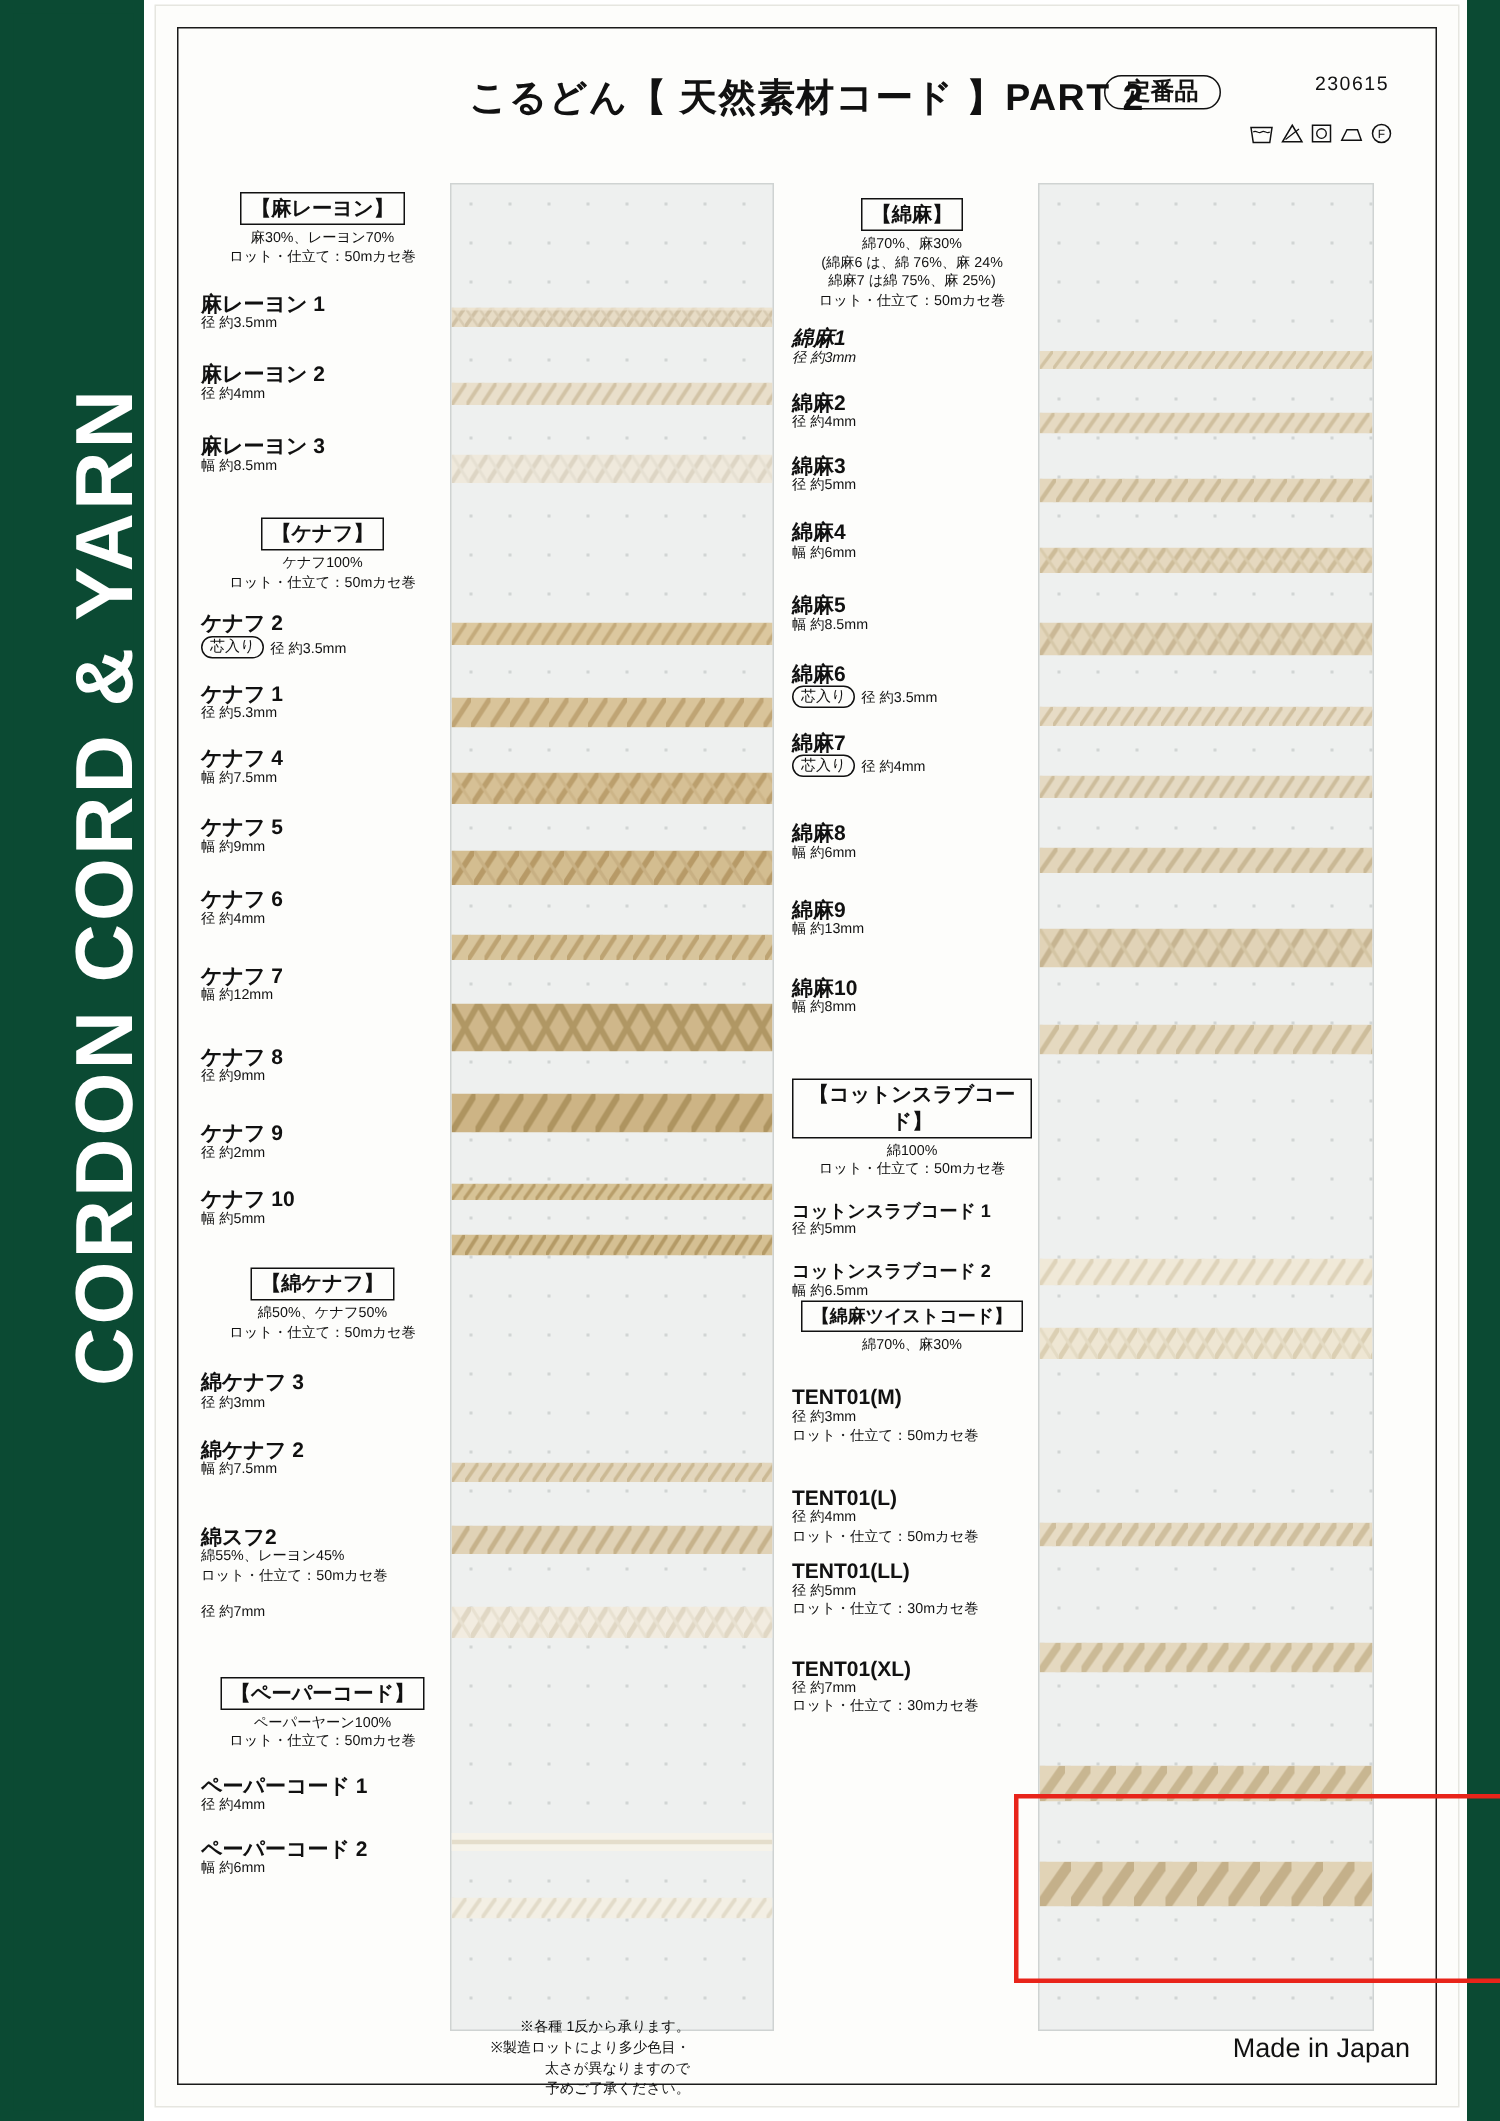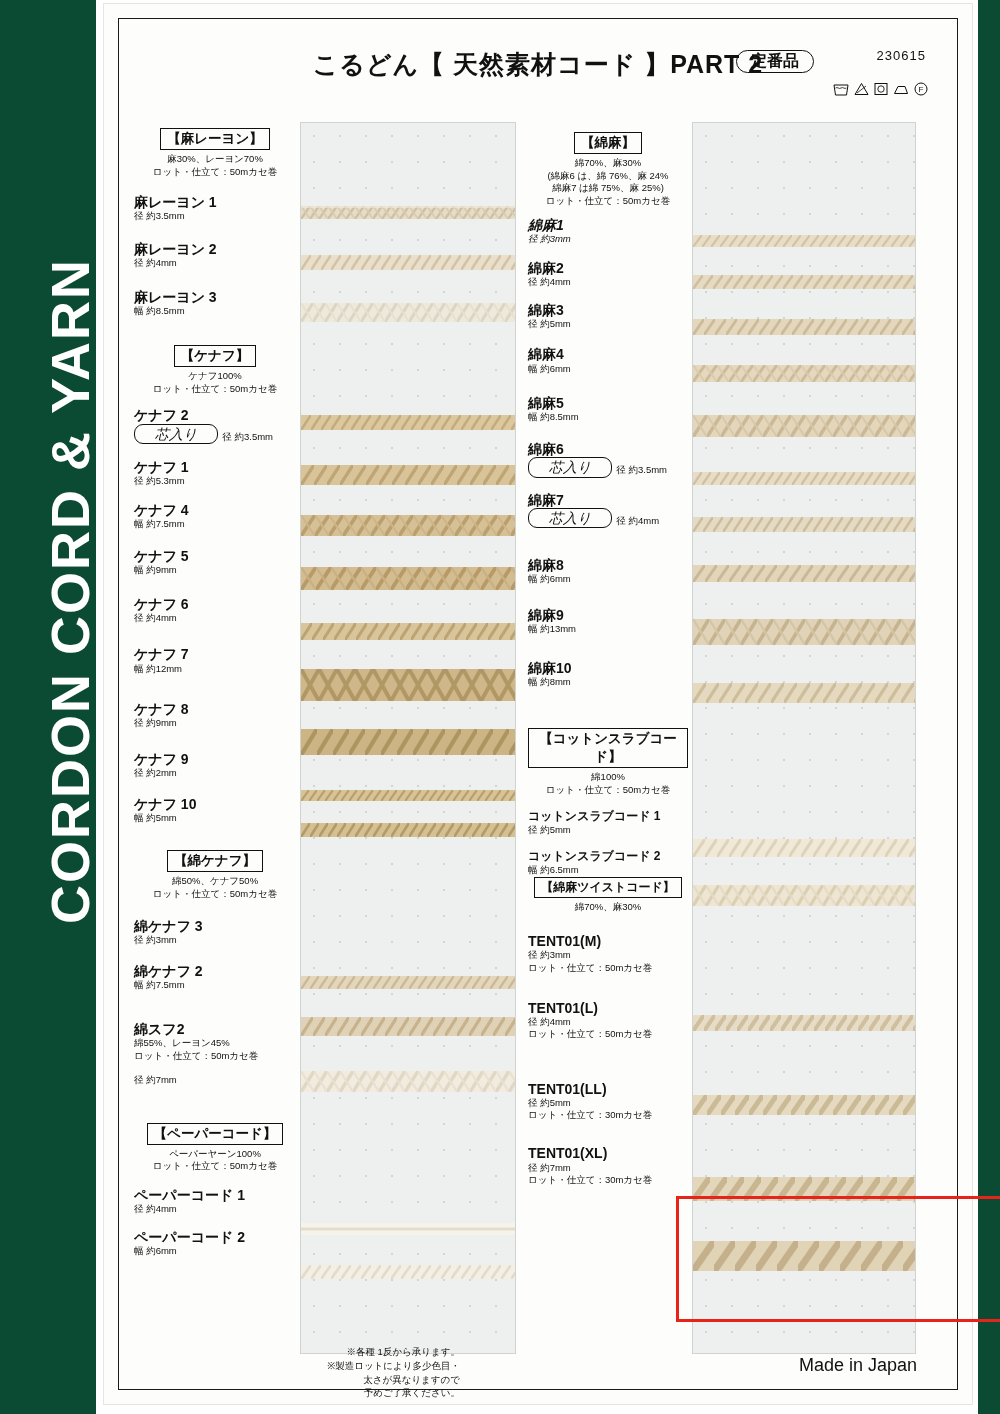--- a/index.html
+++ b/index.html
@@ -100,41 +100,41 @@
   .grp .gname{
     display:inline-block;border:1.4px solid #111;
     font-size:13.5px;font-weight:bold;color:#111;padding:1px 6px;
   }
   .grp .gsub{font-size:9.5px;color:#111;line-height:1.32;margin-top:3px;}
   .item{text-align:left;}
   .item .iname{font-size:14px;font-weight:bold;color:#111;line-height:1.15;}
   .item .isub{font-size:9.5px;color:#111;line-height:1.3;}
   .pill{
     display:inline-block;border:1.2px solid #111;border-radius:9px;
-    font-size:14px;padding:0 20px;margin-right:4px;vertical-align:1px;font-style:italic;
+    font-size:10px;padding:0 5px;margin-right:4px;vertical-align:1px;
   }
 
   
   .cord{position:absolute;left:0;right:0;}
   .cord .band{width:100%;height:100%;}
 
   
   .highlight{
     position:absolute;left:572px;top:1192px;width:364px;height:120px;
     border:3px solid #e8241a;
     pointer-events:none;
   }
 
   
   .footnote{
     position:absolute;left:176px;top:1341px;width:180px;
     font-size:9.5px;color:#111;line-height:1.45;text-align:right;
   }
   .madein{
-    position:absolute;right:55px;bottom:28px;
+    position:absolute;right:32px;bottom:28px;
     font-size:18px;color:#111;font-weight:normal;
   }
 </style>
 </head>
 <body>
 
 <div class="spine">
   <div class="spine-inner"></div>
   <div class="spine-text">CORDON CORD &amp; YARN</div>
 </div>
@@ -725,21 +725,21 @@
     <div class="item" style="margin-top:20px;">
       <div class="iname">TENT01(M)</div>
       <div class="isub">径 約3mm</div>
       <div class="isub">ロット・仕立て：50mカセ巻</div>
     </div>
     <div class="item" style="margin-top:26px;">
       <div class="iname">TENT01(L)</div>
       <div class="isub">径 約4mm</div>
       <div class="isub">ロット・仕立て：50mカセ巻</div>
     </div>
-    <div class="item" style="margin-top:40px;">
+    <div class="item" style="margin-top:8px;">
       <div class="iname">TENT01(LL)</div>
       <div class="isub">径 約5mm</div>
       <div class="isub">ロット・仕立て：30mカセ巻</div>
     </div>
     <div class="item" style="margin-top:24px;">
       <div class="iname">TENT01(XL)</div>
       <div class="isub">径 約7mm</div>
       <div class="isub">ロット・仕立て：30mカセ巻</div>
     </div>
   </div>

